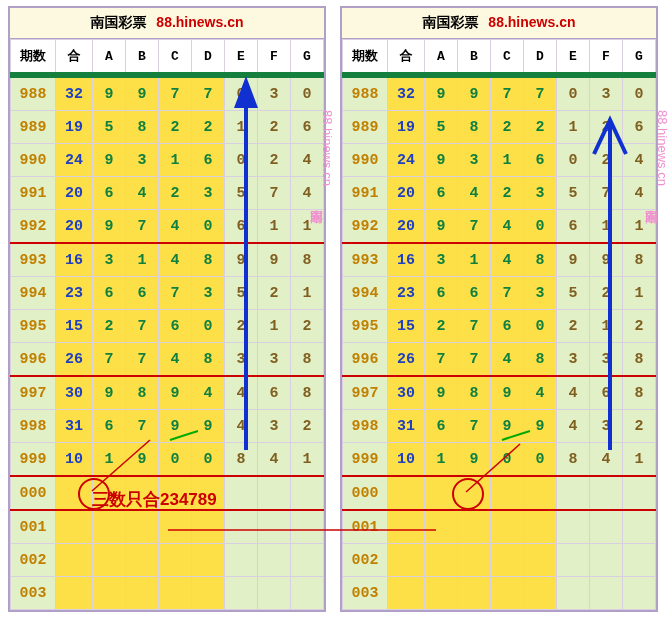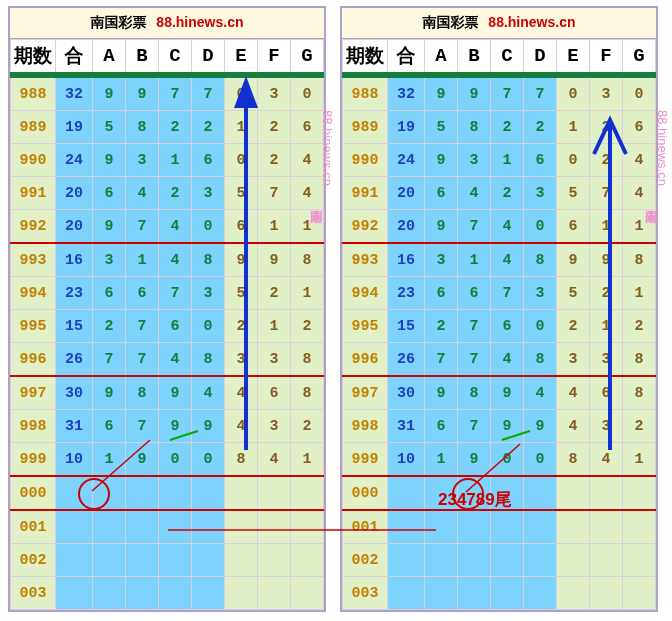--- a/index.html
+++ b/index.html
@@ -1,24 +1,24 @@
 <!DOCTYPE html>
 <html><head>
 <meta charset="utf-8">
 <style>
 body{margin:0;background:#fff;font-family:"Microsoft YaHei",Arial,sans-serif;font-size:12px;position:relative;width:672px;height:621px}
-.panel{position:absolute;border:2px solid #b0a0c8;background:#7dd3fc}
+.panel{position:absolute;border:2px solid #b0a0c8;background:#fde047}
 .panel.left{top:6px;left:8px}
 .panel.right{top:6px;left:340px}
 .title{background:#fdf9e0;text-align:center;padding:6px 0;border-bottom:1px solid #b0a0c8;font-size:14px}
 .title .t1{color:#000;font-weight:bold}
 .title .t2{color:#c00;font-weight:bold;margin-left:6px}
 table{border-collapse:collapse}
 th,td{border:1px solid #d8d0e0;width:30px;height:30px;text-align:center;font-family:"Courier New",monospace;font-size:15px;font-weight:bold}
-th{background:#fff;color:#000;font-size:19px}
+th{background:#fff;color:#000;font-size:13px}
 th:nth-child(1){width:42px}
 th:nth-child(2){width:34px}
 td.issue{background:#e2f0c8;color:#c08000;width:42px}
 td.he{color:#2040c0;width:34px}
 td.abcd{color:#108040}
 td.efg{background:#e2f0c8;color:#806020}
 tr.r5 td,tr.r9 td{border-bottom:2px solid #c00}
 tr.r1 td{border-top:6px solid #15803d}
 .wm{position:absolute;color:#f090d0;font-size:13px;writing-mode:vertical-rl;text-orientation:mixed}
 .wm1{top:200px;left:307px}
@@ -446,16 +446,16 @@
   <path d="M502 440 Q517 435 530 431" stroke="#0a0" stroke-width="2" fill="none"></path>
   <line x1="92" y1="491" x2="150" y2="440" stroke="#c00" stroke-width="1.5"></line>
   <line x1="466" y1="492" x2="520" y2="444" stroke="#c00" stroke-width="1.5"></line>
   <line x1="168" y1="530" x2="436" y2="530" stroke="#c00" stroke-width="1.5"></line>
 </svg>
 
 <div class="circ" style="top:478px;left:78px"></div>
 <div class="circ" style="top:478px;left:452px"></div>
 
 <div class="anno" style="top:490px;left:92px">
+  <div>三数只合234789</div>
 </div>
 <div class="anno" style="top:490px;left:438px">
-  <div>234789尾</div>
 </div>
 
 </body></html>

